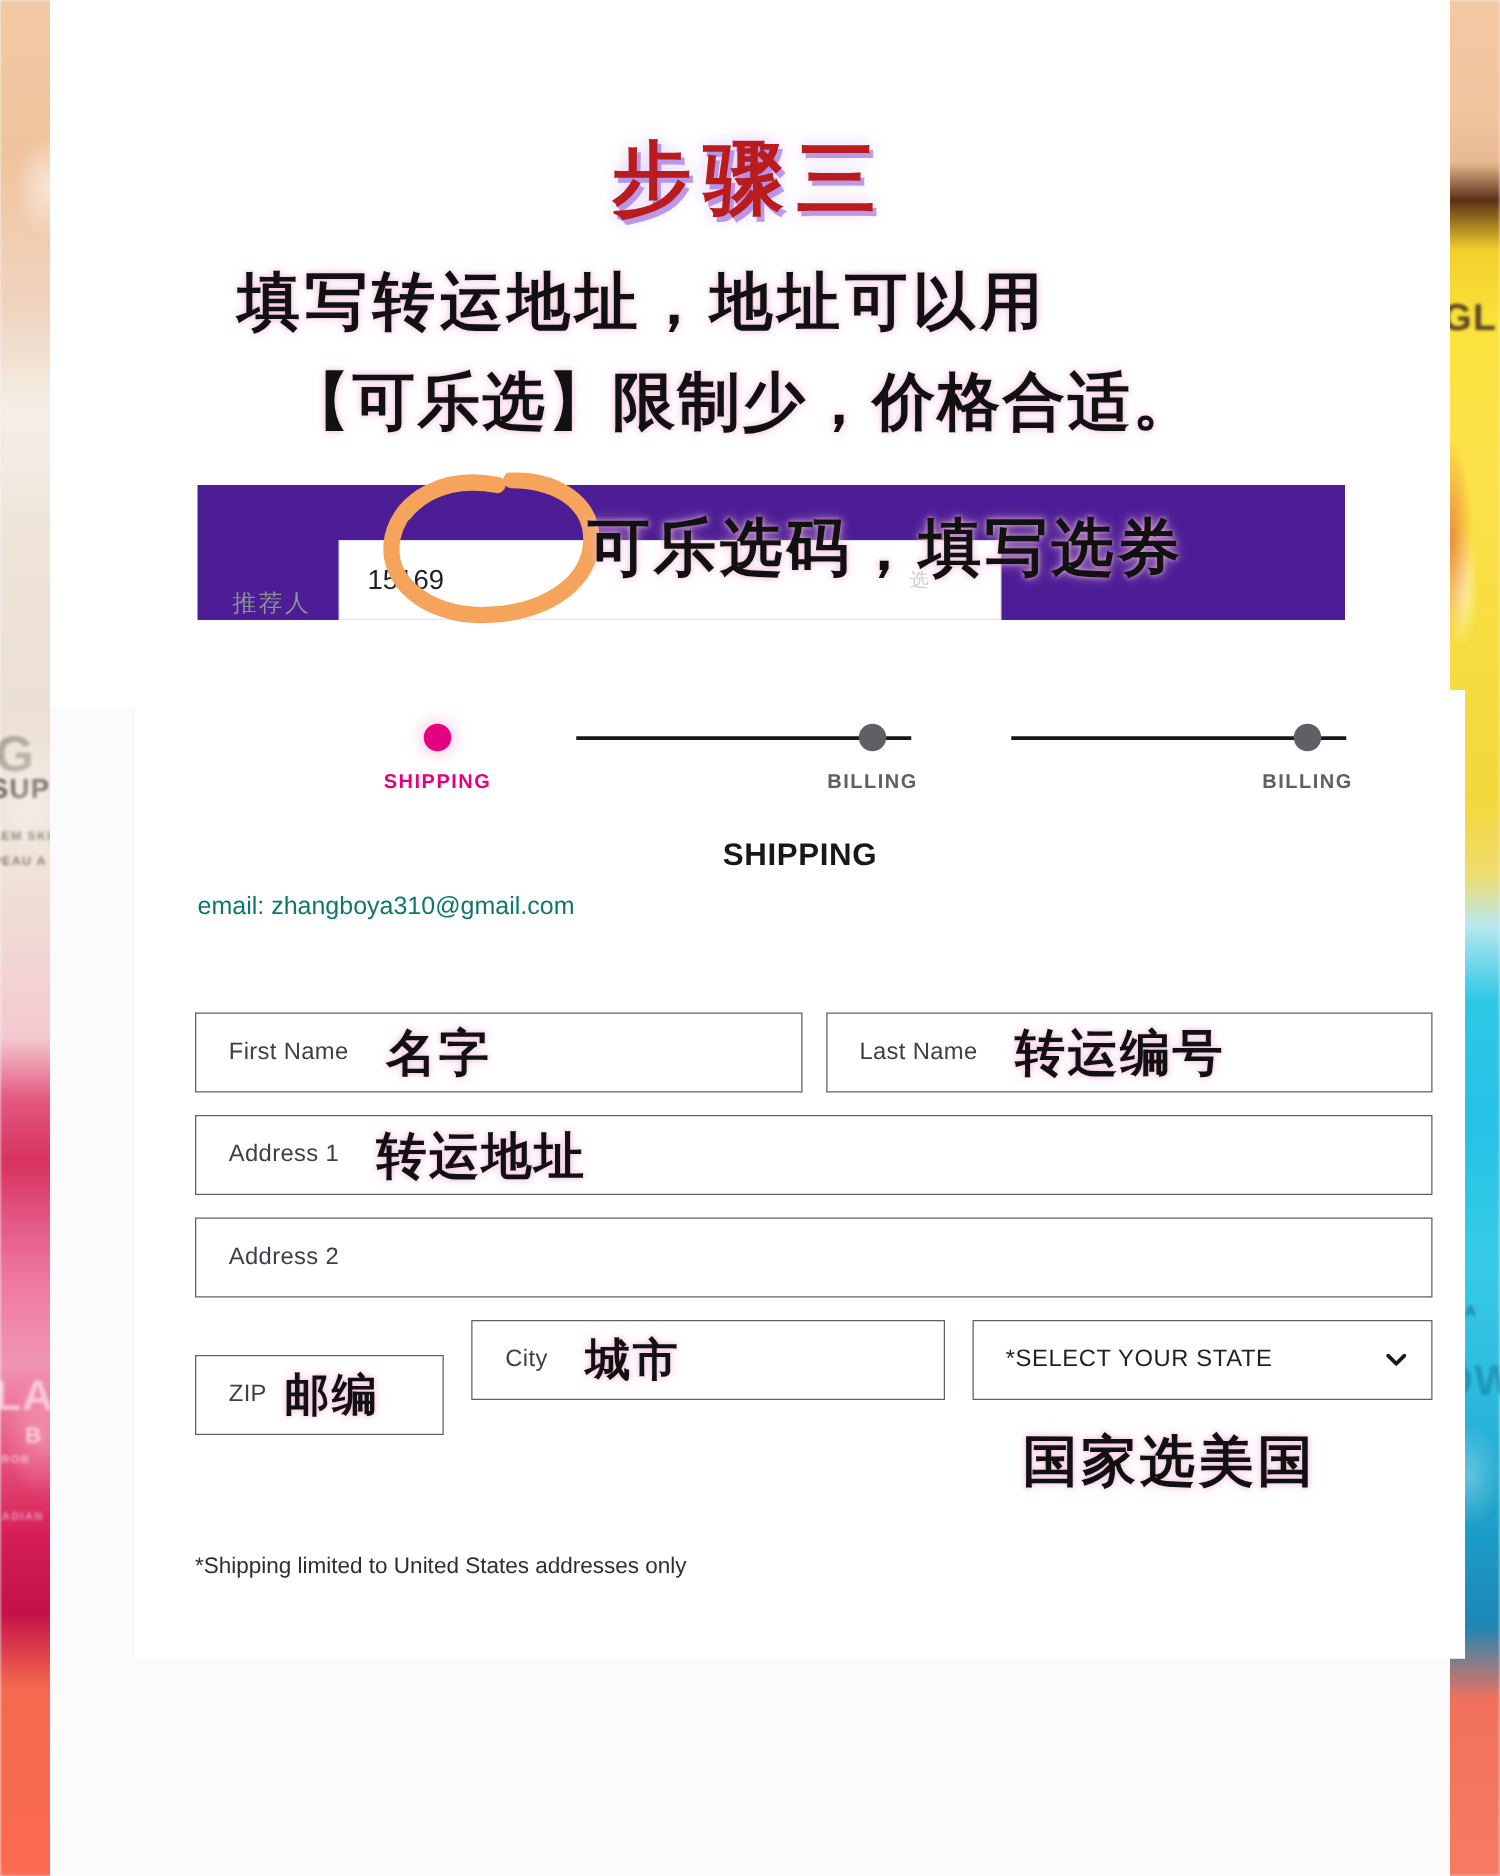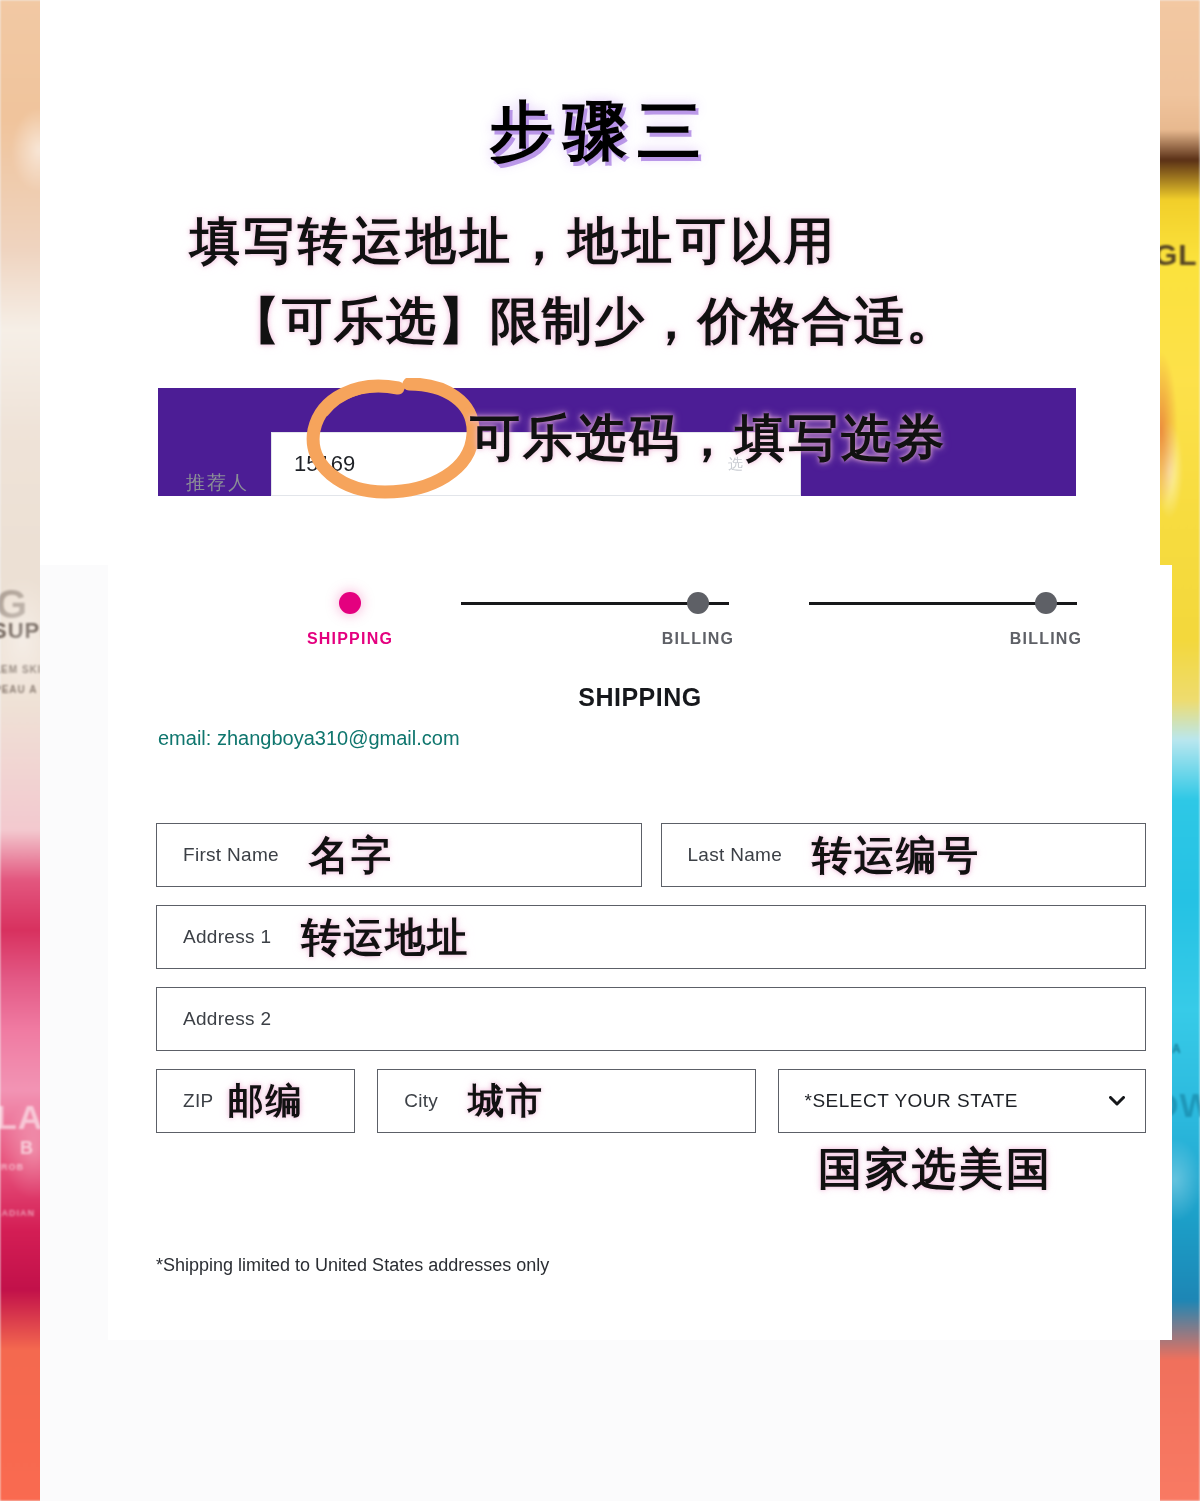--- a/index.html
+++ b/index.html
@@ -74,24 +74,24 @@
 
   .hand {
     font-family:"DejaVu Sans", sans-serif;
     font-weight:bold;
     color:#111;
     text-shadow: 0 0 4px rgba(238,176,214,.85), 0 0 9px rgba(245,200,226,.6);
     white-space:nowrap;
   }
 
   #step-title{
-    position:absolute; left:0; right:0; top:88px; text-align:center;
+    position:absolute; left:0; right:0; top:100px; text-align:center;
     font-family:"DejaVu Sans", sans-serif;
     font-size:64px; font-weight:bold; letter-spacing:10px;
-    color:#000000;
+    color:#b91c1c;
     text-shadow: 3px 4px 0 rgba(166,122,224,.75), 0 0 12px rgba(212,180,245,.8);
   }
   #desc-1{ position:absolute; left:150px; top:208px; font-size:50px; letter-spacing:4px; }
   #desc-2{ position:absolute; left:190px; top:288px; font-size:50px; letter-spacing:2px; }
 
   
   #referral-card{
     position:absolute; left:118px; top:388px; width:918px; height:108px;
     background:#4c1d95;
     display:flex; align-items:flex-end; padding-left:28px;
@@ -111,21 +111,21 @@
   #circle-annot{
     position:absolute; left:265px; top:378px; width:175px; height:122px;
     pointer-events:none;
   }
   #hand-coupon{
     position:absolute; left:430px; top:405px; font-size:50px; letter-spacing:3px;
   }
 
   
   #checkout-card{
-    position:absolute; left:68px; top:565px; width:1064px; height:775px;
+    position:absolute; left:68px; top:552px; width:1064px; height:775px;
     background:#ffffff;
   }
 
   
   #stepper{ position:absolute; left:150px; top:27px; width:800px; height:80px; }
   .step{ position:absolute; top:0; width:160px; text-align:center; }
   .step .dot{
     width:22px; height:22px; border-radius:50%; margin:0 auto 16px;
   }
   .step .dot.active{ background:#e4007f; box-shadow:0 0 14px rgba(228,0,127,.35); }
@@ -156,21 +156,21 @@
   .fld .ph{ font-size:19px; color:#3c4046; letter-spacing:.3px; }
   .fld .note{
     font-family:"DejaVu Sans", sans-serif; font-weight:bold; color:#111;
     font-size:40px; letter-spacing:2px; margin-left:30px;
     text-shadow:0 0 4px rgba(238,176,214,.85), 0 0 9px rgba(245,200,226,.6);
     white-space:nowrap;
   }
   #row-names{ display:flex; gap:19px; }
   #row-names .fld{ flex:1; }
   #row-zip{ display:flex; gap:22px; }
-  #f-zip{ width:200px; }
+  #f-zip{ width:200px;margin-top:28px; }
   #f-city{ width:380px; }
   #select-state{
     width:370px; height:64px; border:1.5px solid #5c6067; background:#fff;
     display:flex; align-items:center; justify-content:space-between;
     padding:0 20px 0 26px; font-size:19px; color:#1d2025; letter-spacing:.5px;
     margin-left:auto;
   }
   #f-phone{ width:470px; }
   #hand-country{
     position:absolute; left:778px; top:1140px; font-size:44px; letter-spacing:3px;

